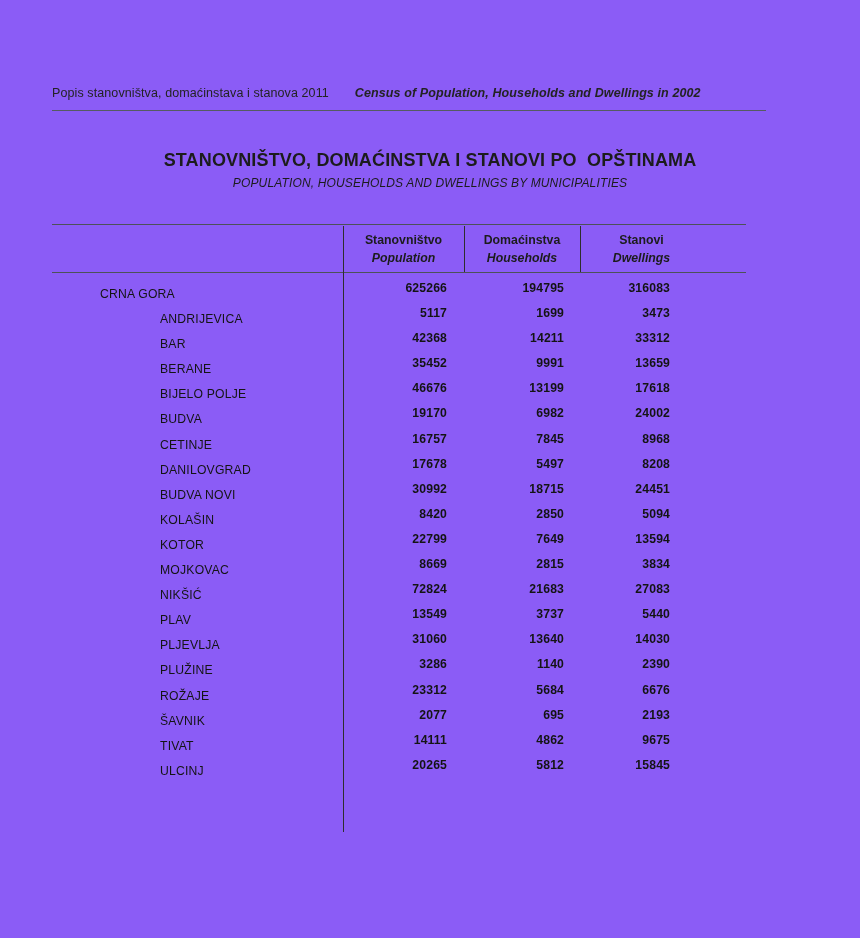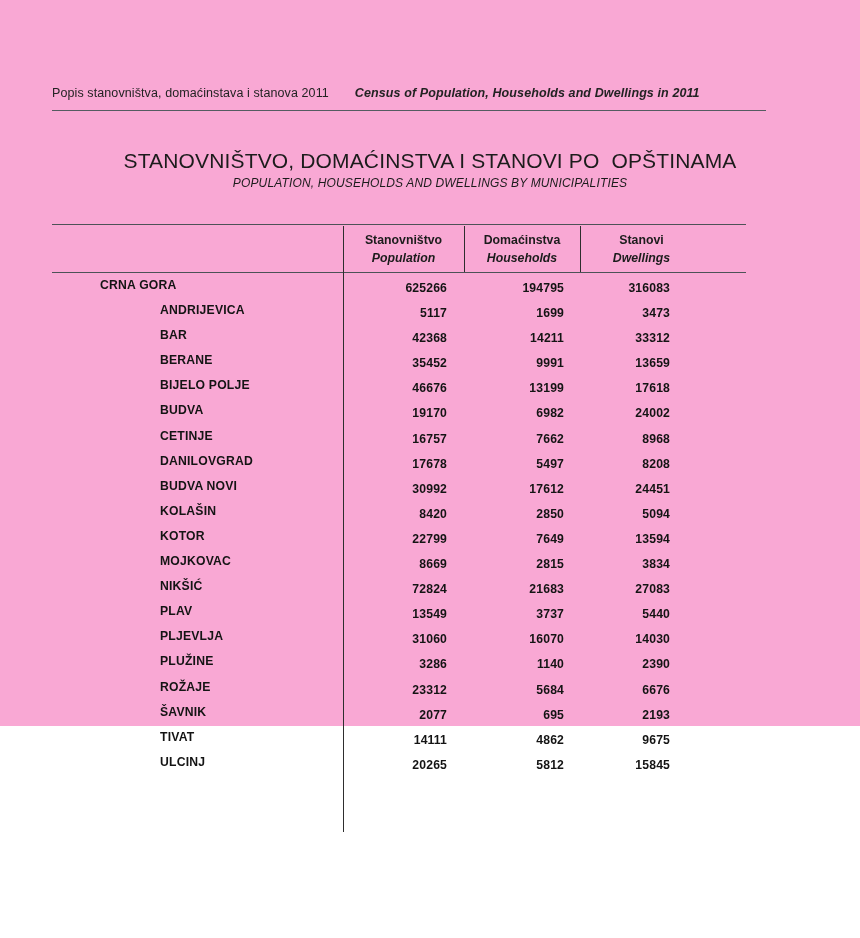--- a/index.html
+++ b/index.html
@@ -12,22 +12,22 @@
     height: 938px;
     font-family: "Liberation Sans", sans-serif;
     color: #1a1a1a;
     position: relative;
     overflow: hidden;
   }
 
   .page {
     position: relative;
     width: 860px;
-    height: 726px;
-    background: #f9a8d4;
+    height: 938px;
+    background: #8b5cf6;
   }
 
   
   .running-head {
     position: absolute;
     left: 52px;
     top: 86px;
     width: 714px;
     height: 18px;
     display: flex;
@@ -58,25 +58,26 @@
 
   
   .title-block {
     position: absolute;
     left: 0;
     top: 150px;
     width: 860px;
     text-align: center;
   }
   .title-local {
-    font-size: 21px;
+    font-size: 18px;
     letter-spacing: 0.15px;
     color: #1c1c1c;
     white-space: pre;
     line-height: 21px;
+    font-weight: bold;
   }
   .title-en {
     font-size: 12px;
     font-style: italic;
     letter-spacing: 0.15px;
     color: #1c1c1c;
     line-height: 21px;
     margin-top: 2px;
   }
 
@@ -149,23 +150,23 @@
     left: 0;
     width: 694px;
   }
   .row {
     position: relative;
     height: 25.1px;
   }
   .cell-name {
     position: absolute;
     left: 48px;
-    top: 2px;
+    top: 11px;
     font-size: 12.2px;
-    font-weight: bold;
+    font-weight: normal;
     color: #141414;
     letter-spacing: 0.2px;
     white-space: nowrap;
   }
   .row.indent .cell-name {
     left: 108px;
   }
   .cell-num {
     position: absolute;
     top: 5px;
@@ -180,21 +181,21 @@
   .cell-hh  { left: 412px; width: 100px; }
   .cell-dw  { left: 528px; width: 90px; }
 </style>
 </head>
 <body>
 
 <div class="page">
 
   <div class="running-head">
     <span class="rh-local">Popis stanovništva, domaćinstava i stanova 2011</span>
-    <span class="rh-en">Census of Population, Households and Dwellings in 2011</span>
+    <span class="rh-en">Census of Population, Households and Dwellings in 2002</span>
   </div>
   <div class="rh-rule"></div>
 
   <div class="title-block">
     <div class="title-local">STANOVNIŠTVO, DOMAĆINSTVA I STANOVI PO  OPŠTINAMA</div>
     <div class="title-en">POPULATION, HOUSEHOLDS AND DWELLINGS BY MUNICIPALITIES</div>
   </div>
 
   <div class="table-area">
 
@@ -253,33 +254,33 @@
         </div>
         <div class="row indent">
           <div class="cell-name">BUDVA</div>
           <div class="cell-num cell-pop">19170</div>
           <div class="cell-num cell-hh">6982</div>
           <div class="cell-num cell-dw">24002</div>
         </div>
         <div class="row indent">
           <div class="cell-name">CETINJE</div>
           <div class="cell-num cell-pop">16757</div>
-          <div class="cell-num cell-hh">7662</div>
+          <div class="cell-num cell-hh">7845</div>
           <div class="cell-num cell-dw">8968</div>
         </div>
         <div class="row indent">
           <div class="cell-name">DANILOVGRAD</div>
           <div class="cell-num cell-pop">17678</div>
           <div class="cell-num cell-hh">5497</div>
           <div class="cell-num cell-dw">8208</div>
         </div>
         <div class="row indent">
           <div class="cell-name">BUDVA NOVI</div>
           <div class="cell-num cell-pop">30992</div>
-          <div class="cell-num cell-hh">17612</div>
+          <div class="cell-num cell-hh">18715</div>
           <div class="cell-num cell-dw">24451</div>
         </div>
         <div class="row indent">
           <div class="cell-name">KOLAŠIN</div>
           <div class="cell-num cell-pop">8420</div>
           <div class="cell-num cell-hh">2850</div>
           <div class="cell-num cell-dw">5094</div>
         </div>
         <div class="row indent">
           <div class="cell-name">KOTOR</div>
@@ -301,21 +302,21 @@
         </div>
         <div class="row indent">
           <div class="cell-name">PLAV</div>
           <div class="cell-num cell-pop">13549</div>
           <div class="cell-num cell-hh">3737</div>
           <div class="cell-num cell-dw">5440</div>
         </div>
         <div class="row indent">
           <div class="cell-name">PLJEVLJA</div>
           <div class="cell-num cell-pop">31060</div>
-          <div class="cell-num cell-hh">16070</div>
+          <div class="cell-num cell-hh">13640</div>
           <div class="cell-num cell-dw">14030</div>
         </div>
         <div class="row indent">
           <div class="cell-name">PLUŽINE</div>
           <div class="cell-num cell-pop">3286</div>
           <div class="cell-num cell-hh">1140</div>
           <div class="cell-num cell-dw">2390</div>
         </div>
         <div class="row indent">
           <div class="cell-name">ROŽAJE</div>

